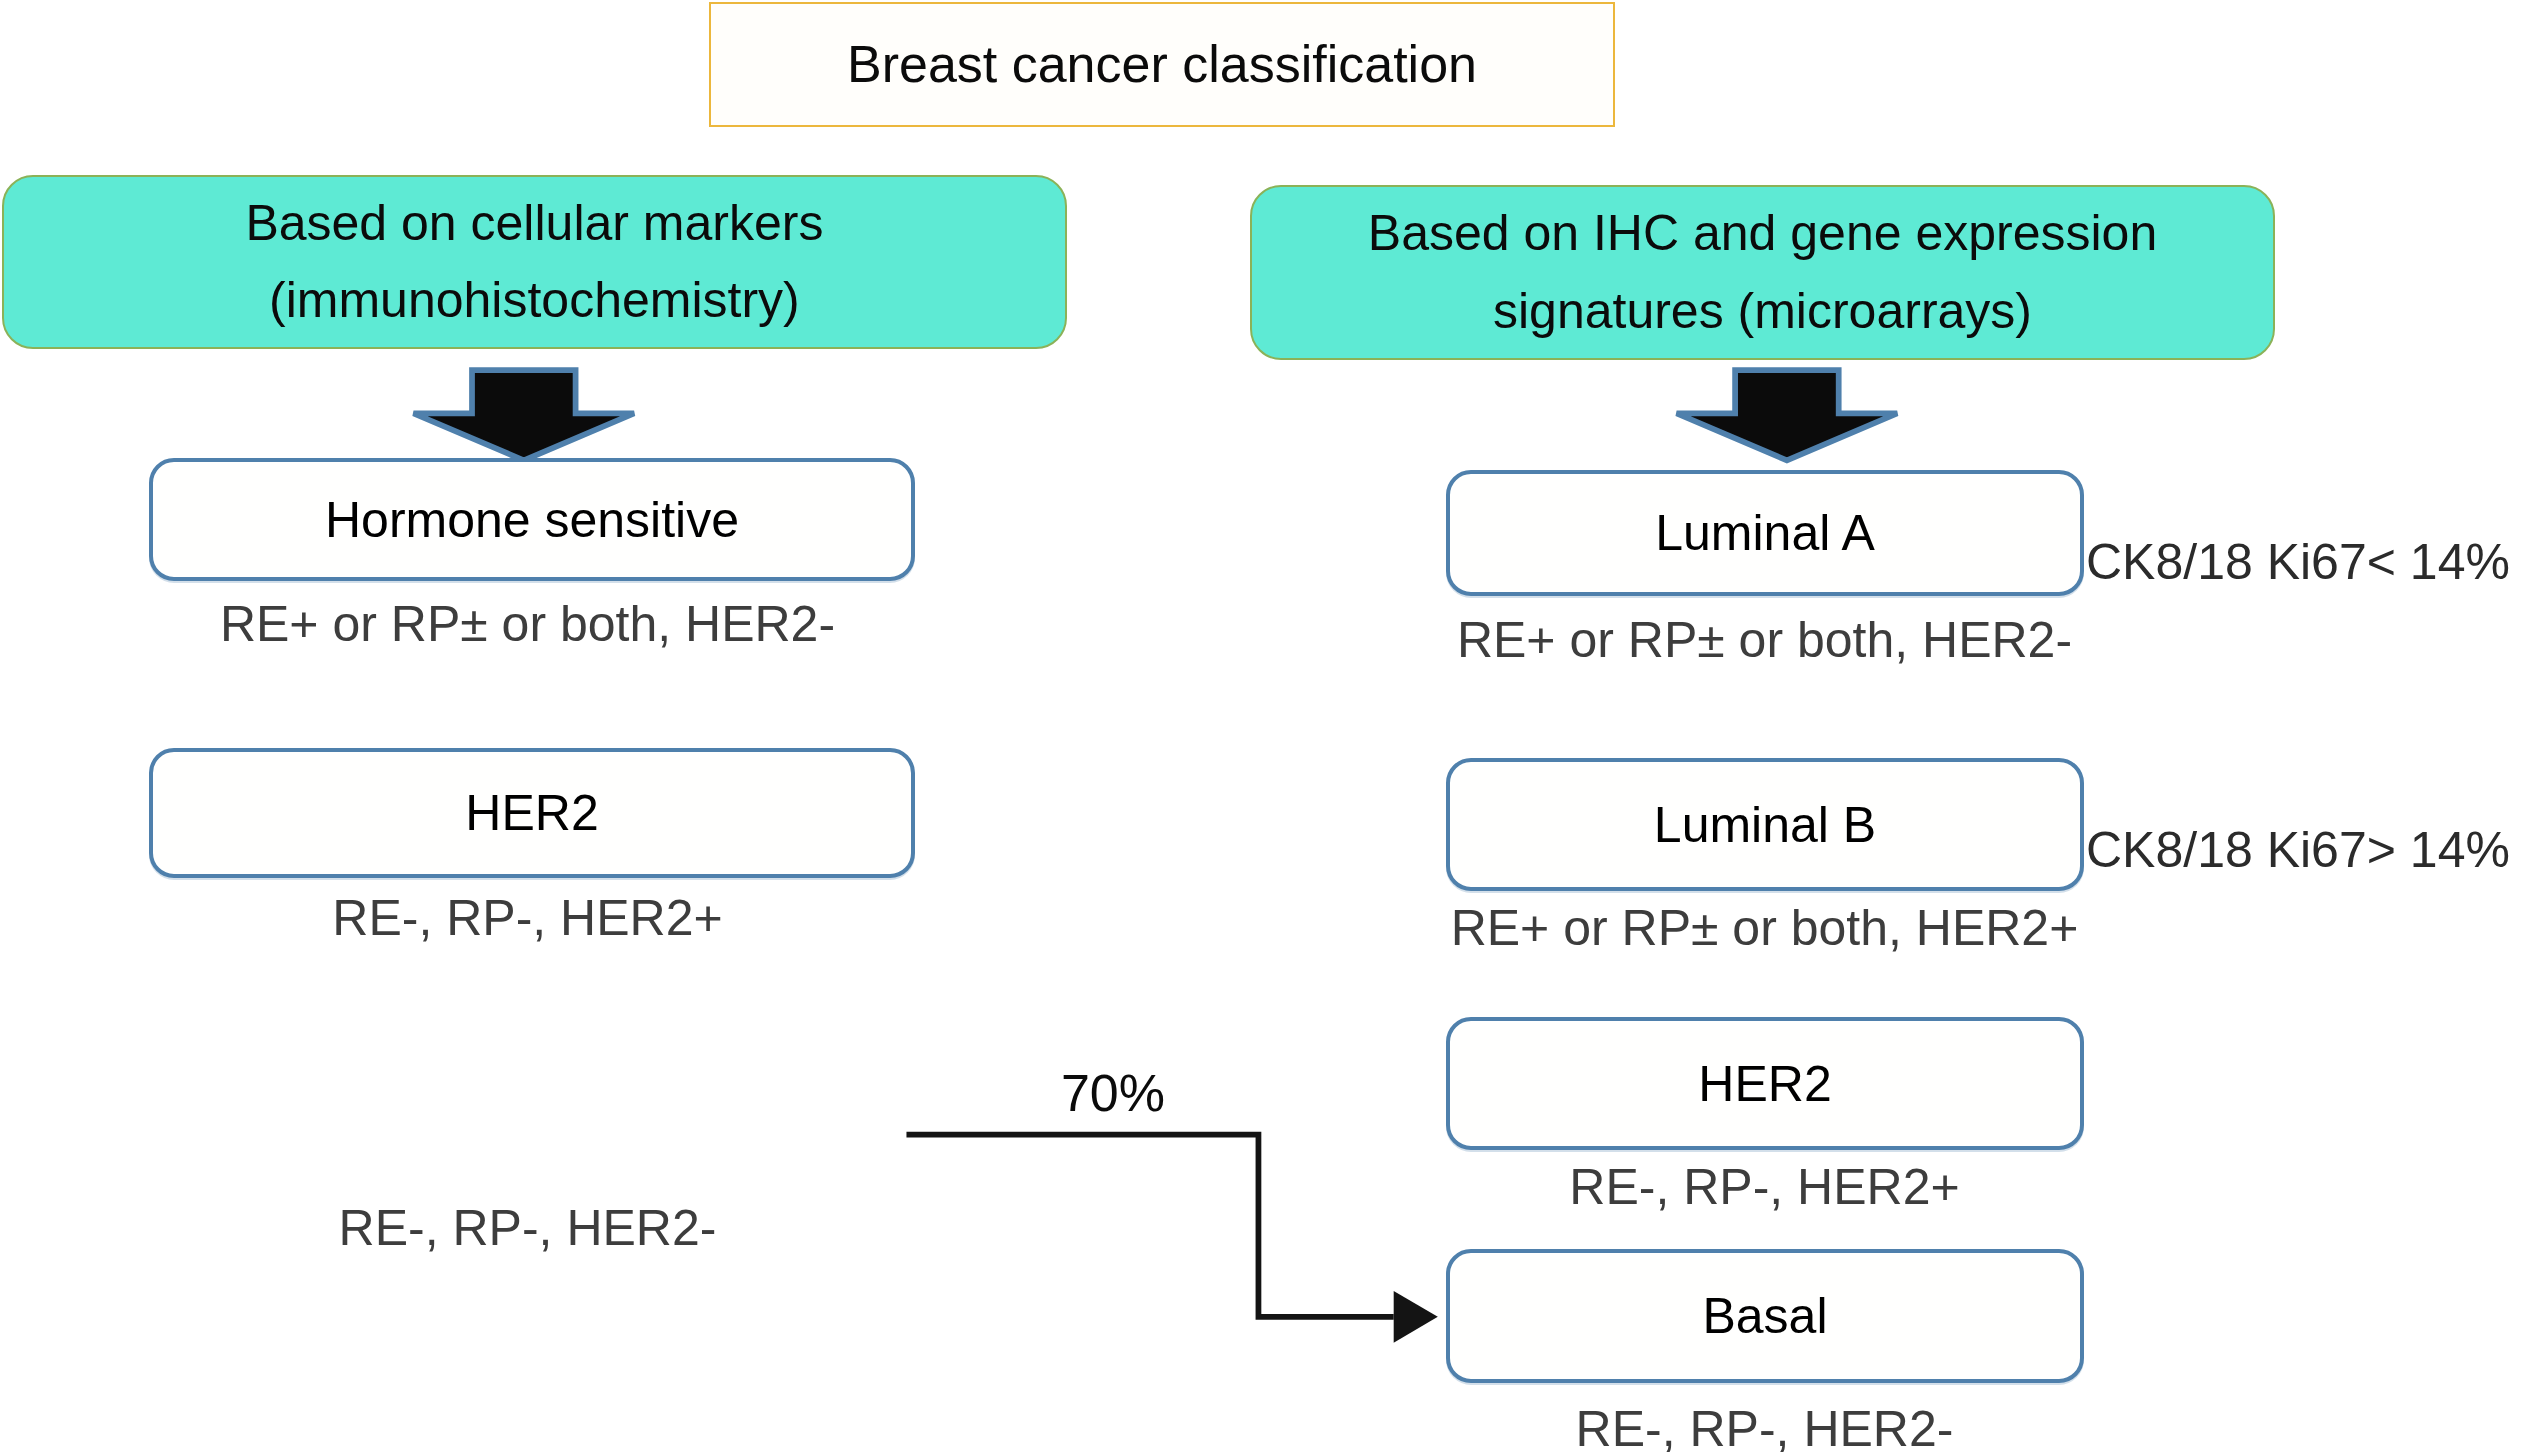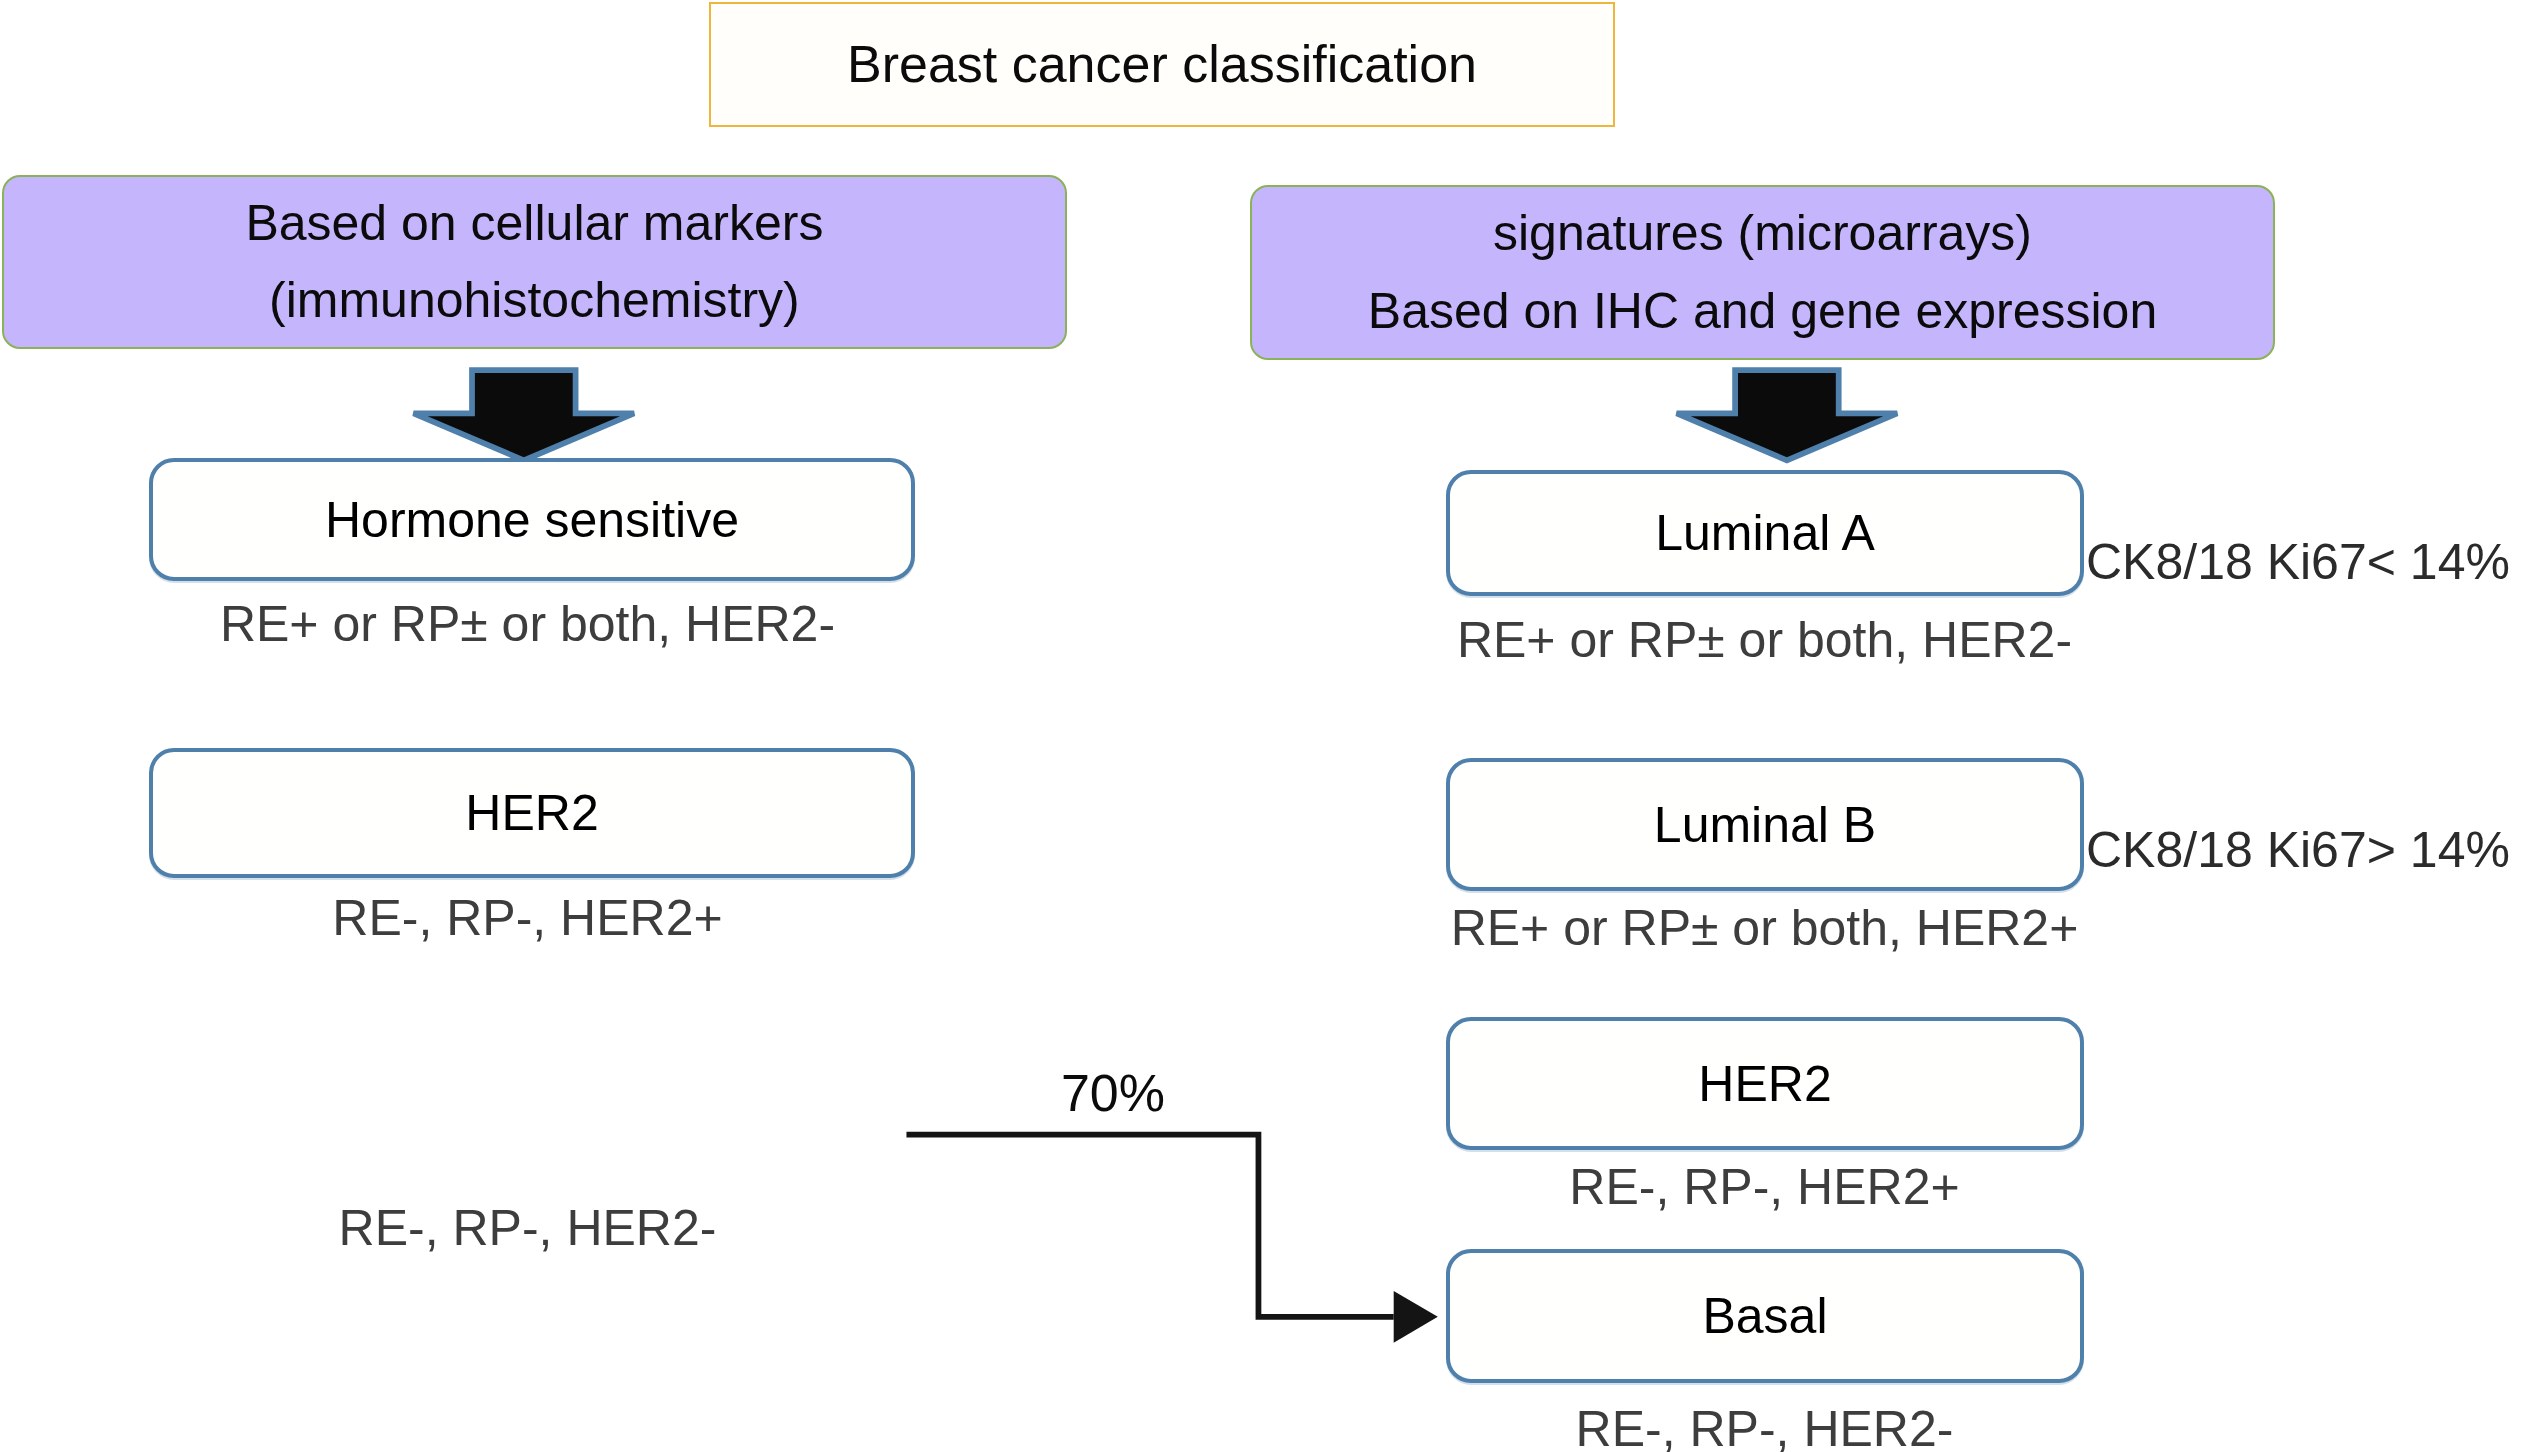--- a/index.html
+++ b/index.html
@@ -12,21 +12,21 @@
   .title-box{
     left:709px;top:1.9px;width:902px;height:121px;
     border:2.9px solid var(--accent_gold,#ECB73C);
     background:#fffefb;
     display:flex;align-items:center;justify-content:center;
     font-size:52px;
   }
   
   .green-box{
     border:2.9px solid var(--accent_green,#8BB258);
-    border-radius:18px;background:#c4b5fd;
+    border-radius:31px;background:#5eead4;
     display:flex;flex-direction:column;align-items:center;justify-content:center;
     font-size:50px;line-height:1.55;text-align:center;
   }
   .green-left{left:1.9px;top:175px;width:1061px;height:170px;}
   .green-right{left:1250px;top:185px;width:1021px;height:171px;}
   
   .node{
     border:4.8px solid var(--accent_blue,#4F80AC);
     border-radius:25px;background:#fffffe;
     display:flex;align-items:center;justify-content:center;
@@ -82,22 +82,22 @@
 
   <div class="abs title-box">
     <span>Breast cancer classification</span>
   </div>
 
   <div class="abs green-box green-left">
     <span>Based on cellular markers</span>
     <span>(immunohistochemistry)</span>
   </div>
   <div class="abs green-box green-right">
+    <span>Based on IHC and gene expression</span>
     <span>signatures (microarrays)</span>
-    <span>Based on IHC and gene expression</span>
   </div>
 
   <div class="abs node col-left n-hormone">
     <span>Hormone sensitive</span>
   </div>
   <div class="abs criteria crit-l c1">RE+ or RP± or both, HER2-</div>
 
   <div class="abs node col-left n-her2-left">
     <span>HER2</span>
   </div>

